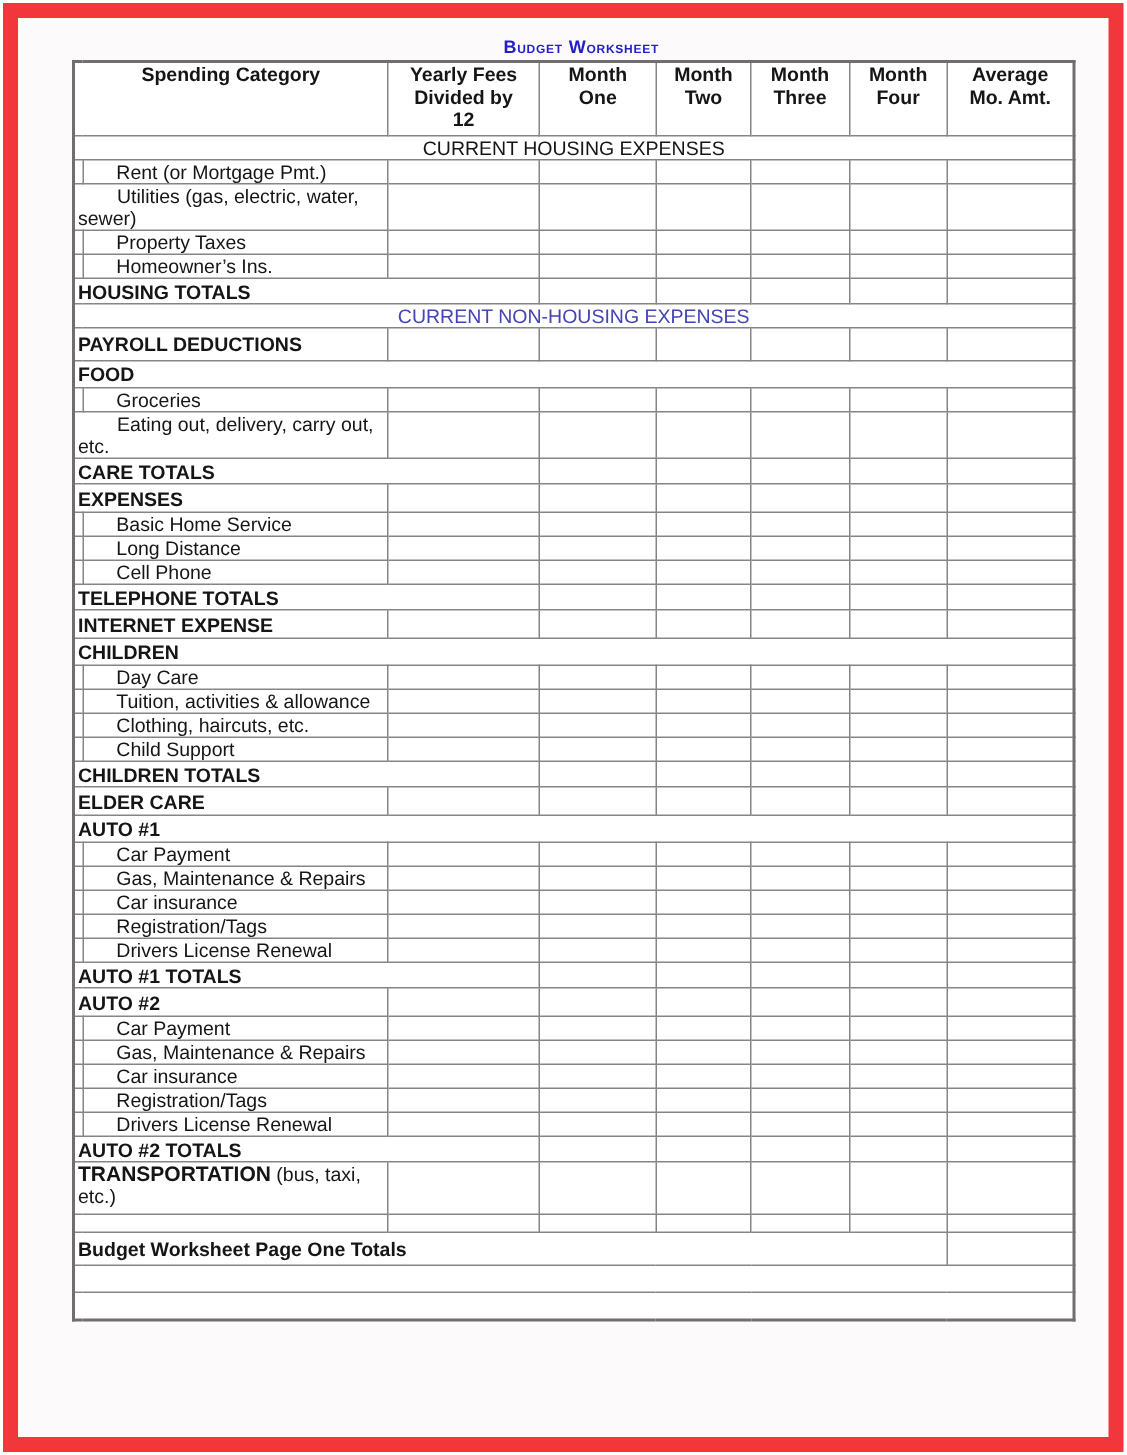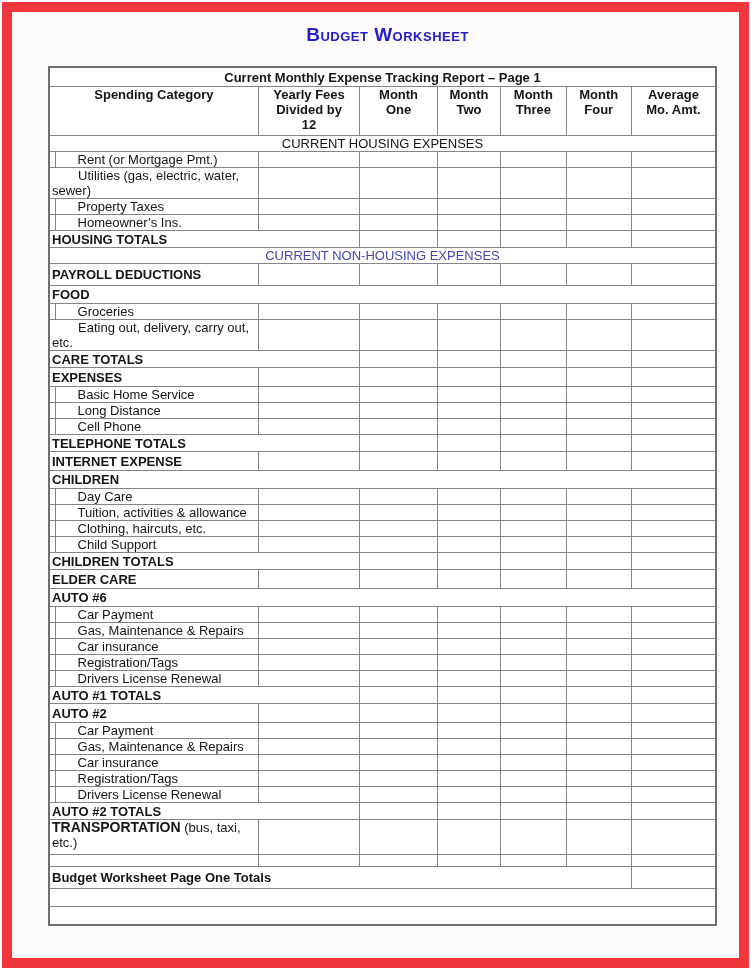--- a/index.html
+++ b/index.html
@@ -13,26 +13,26 @@
     position: absolute;
     left: 2px; top: 2px; right: 2px; bottom: 2px;
     border: 10px solid #f2373c;
     background: #fcfafa;
     overflow: hidden;
     box-sizing: border-box;
   }
   .sheet { padding-top: 10px; }
   .page-title {
     text-align: center;
-    font-size: 19px;
+    font-size: 12px;
     font-weight: bold;
     color: #2420c8;
     font-variant: small-caps;
     letter-spacing: 0.5px;
-    margin: 2px 0 20px 0;
+    margin: 2px 0 2px 0;
     padding-left: 24px;
   }
   table.budget {
     border-collapse: collapse;
     table-layout: fixed;
     width: 669px;
     margin: 0 auto 0 36px;
     background: #ffffff;
     border: 2px solid #6f6f6f;
   }
@@ -88,23 +88,20 @@
         <col style="width:6px">
           <col style="width:202px">
           <col style="width:101px">
         <col style="width:77px">
           <col style="width:63px">
           <col style="width:65px">
         <col style="width:65px">
           <col style="width:84px">
       </colgroup>
       <tbody>
-        <tr>
-          <td colspan="8" class="report-title">Current Monthly Expense Tracking Report – Page 1</td>
-        </tr>
         <tr class="r-header">
           <td colspan="2">Spending Category</td>
           <td>Yearly Fees
 Divided by
 12</td>
           <td>Month
 One</td>
           <td>Month
 Two</td>
           <td>Month
@@ -316,21 +313,21 @@
           <tr class="r-cat">
             <td colspan="2" class="lab-cat">ELDER CARE</td>
             <td></td>
             <td></td>
             <td></td>
             <td></td>
             <td></td>
             <td></td>
           </tr>
           <tr class="r-cat-merged">
-            <td colspan="8" class="lab-cat">AUTO #6</td>
+            <td colspan="8" class="lab-cat">AUTO #1</td>
           </tr>
           <tr class="r-item">
             <td></td>
             <td class="lab-item">Car Payment</td>
             <td></td>
             <td></td>
             <td></td>
             <td></td>
             <td></td>
             <td></td>

